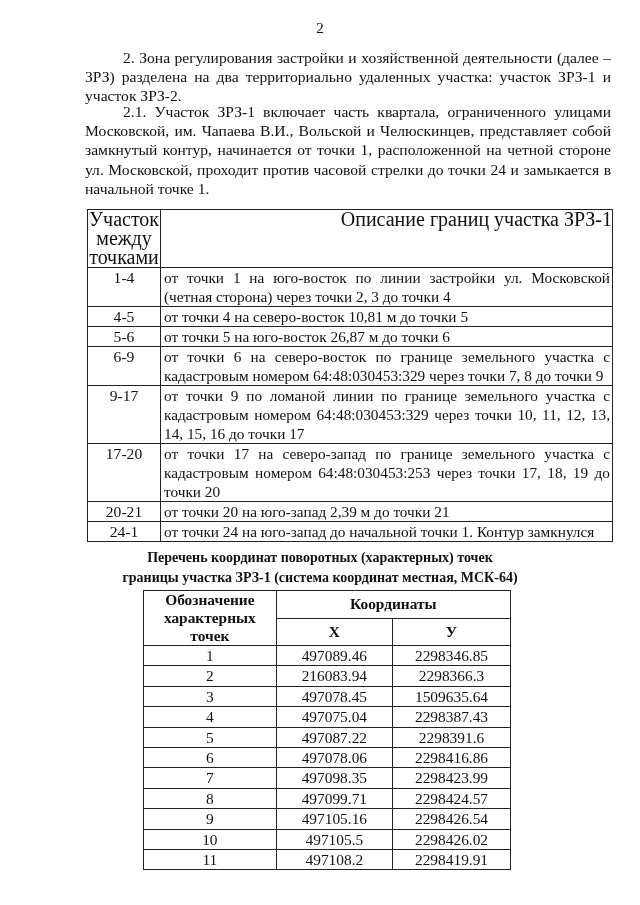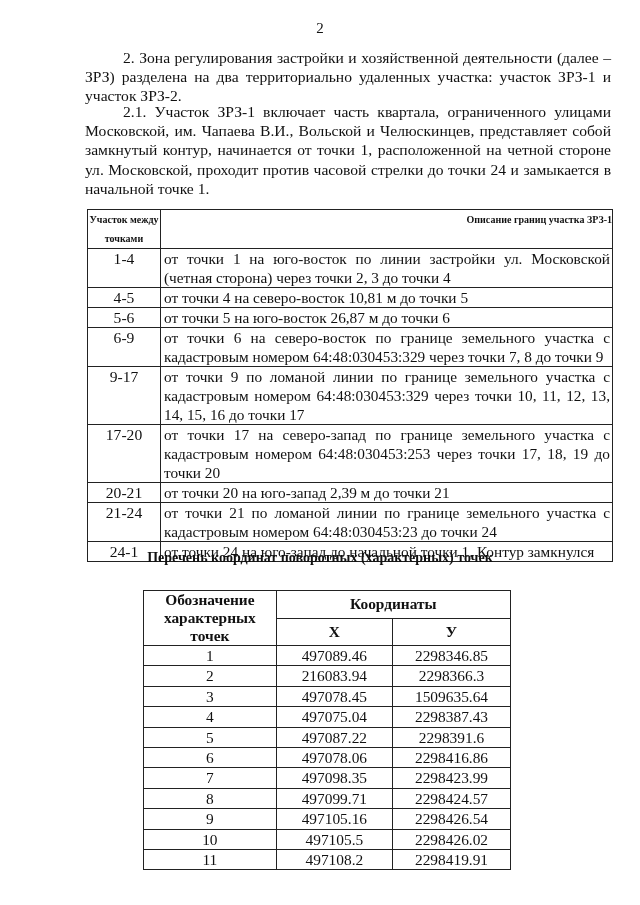--- a/index.html
+++ b/index.html
@@ -18,21 +18,21 @@
   }
   .para .indent { display: inline-block; width: 38px; }
   #p1 { top: 48px; }
   #p2 { top: 102px; }
 
   table { border-collapse: collapse; position: absolute; }
   td, th { border: 1px solid #222; padding: 0; }
 
   #boundary-table { top: 209px; left: 87px; width: 526px; }
   #boundary-table th {
-    font-weight: bold; vertical-align: top; line-height: 19px; font-size: 10px;
+    font-weight: normal; vertical-align: top; line-height: 19px; font-size: 20px;
   }
   #boundary-table .col1 { width: 72px; text-align: center; }
   #boundary-table td.seg { text-align: center; vertical-align: top; line-height: 19px; }
   #boundary-table td.desc {
     text-align: justify; line-height: 19px; padding: 0 2px 0 3px; font-size: 15.3px;
     vertical-align: top;
   }
   #boundary-table th.desc-head { text-align: right; }
 
   .coord-title {
@@ -85,32 +85,29 @@
       </tr>
     <tr>
         <td class="seg">17-20</td>
         <td class="desc">от точки 17 на северо-запад по границе земельного участка с кадастровым номером 64:48:030453:253 через точки 17, 18, 19 до точки 20</td>
       </tr>
     <tr>
         <td class="seg">20-21</td>
         <td class="desc">от точки 20 на юго-запад 2,39 м до точки 21</td>
       </tr>
     <tr>
-        <td class="seg">21-24</td>
-        <td class="desc">от точки 21 по ломаной линии по границе земельного участка с кадастровым номером 64:48:030453:23 до точки 24</td>
-      </tr>
-    <tr>
         <td class="seg">24-1</td>
         <td class="desc">от точки 24 на юго-запад до начальной точки 1. Контур замкнулся</td>
       </tr>
   </tbody>
 </table>
 
 <div class="coord-title">
   <div>Перечень координат поворотных (характерных) точек</div>
+  <div>границы участка ЗРЗ-1 (система координат местная, МСК-64)</div>
 </div>
 
 <table id="coord-table">
   <thead>
     <tr>
       <th class="c1" rowspan="2">Обозначение характерных точек</th>
       <th colspan="2">Координаты</th>
     </tr>
     <tr>
       <th class="c2">X</th>

